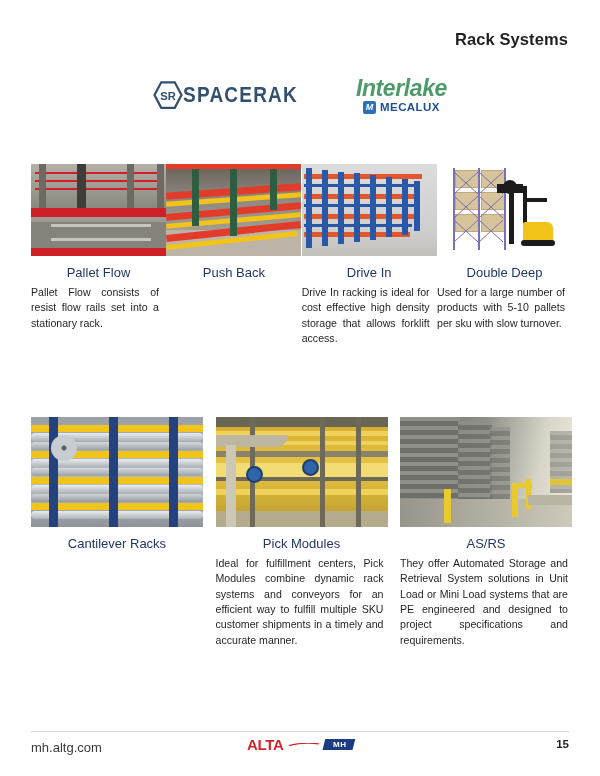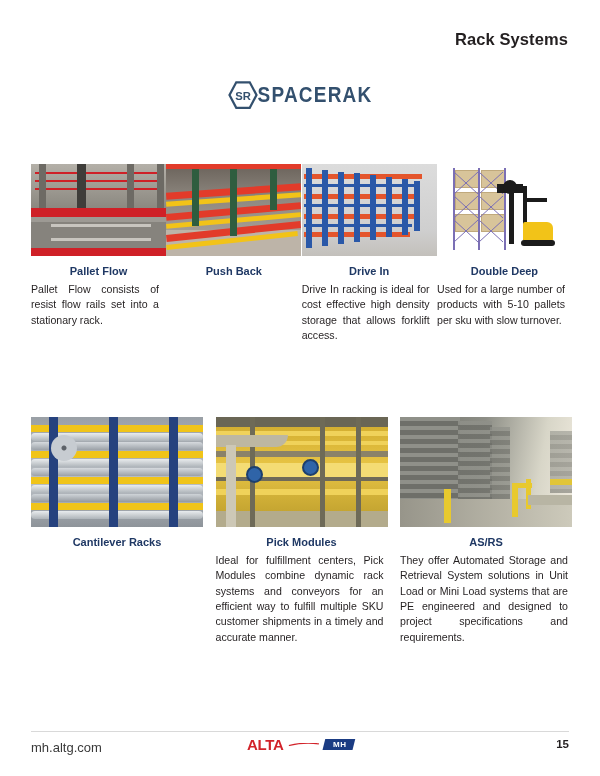--- a/index.html
+++ b/index.html
@@ -60,21 +60,21 @@
   .row1 .card{width:135px;margin-right:0;}
   .row1 .card + .card{margin-left:0;}
   .row1 .card{padding-right:0;}
 
   .thumb{
     width:135px;height:92px;overflow:hidden;position:relative;
     background:#cfcfcf;
   }
   .row2 .thumb{width:172px;height:110px;}
   .card-title{
-    text-align:center;font-size:11px;font-weight:bold;
+    text-align:center;font-size:13px;font-weight:normal;
     color:#1f3864;margin-top:9px;margin-bottom:5px;
   }
   .card-body{
     font-size:10.6px;line-height:1.45;color:#231f20;
     text-align:justify;text-justify:inter-word;
   }
   .row1 .card-body{width:128px;}
   .row2 .card-body{width:168px;}
 
   
@@ -163,20 +163,27 @@
   <div class="logo-row">
 
     <div class="spacerak">
       <svg class="hex" viewBox="0 0 40 40">
         <polygon points="11,3 29,3 38,20 29,37 11,37 2,20" fill="none" stroke="#33506e" stroke-width="3"></polygon>
         <text x="20" y="26" font-size="15" font-weight="bold" fill="#33506e" font-family="Liberation Sans, sans-serif" text-anchor="middle">SR</text>
       </svg>
       <span class="spacerak-word">SPACERAK</span>
     </div>
 
+    <div class="interlake">
+      <span class="interlake-word">Interlake</span>
+      <span class="mecalux-line">
+        <span class="mec-mark">M</span>
+        <span class="mecalux-word">MECALUX</span>
+      </span>
+    </div>
 
   </div>
 
 
   <div class="row row1">
     <div class="cards" style="gap:0;justify-content:space-between;">
 
       <div class="card">
         <div class="thumb">
           <div class="art pf">

